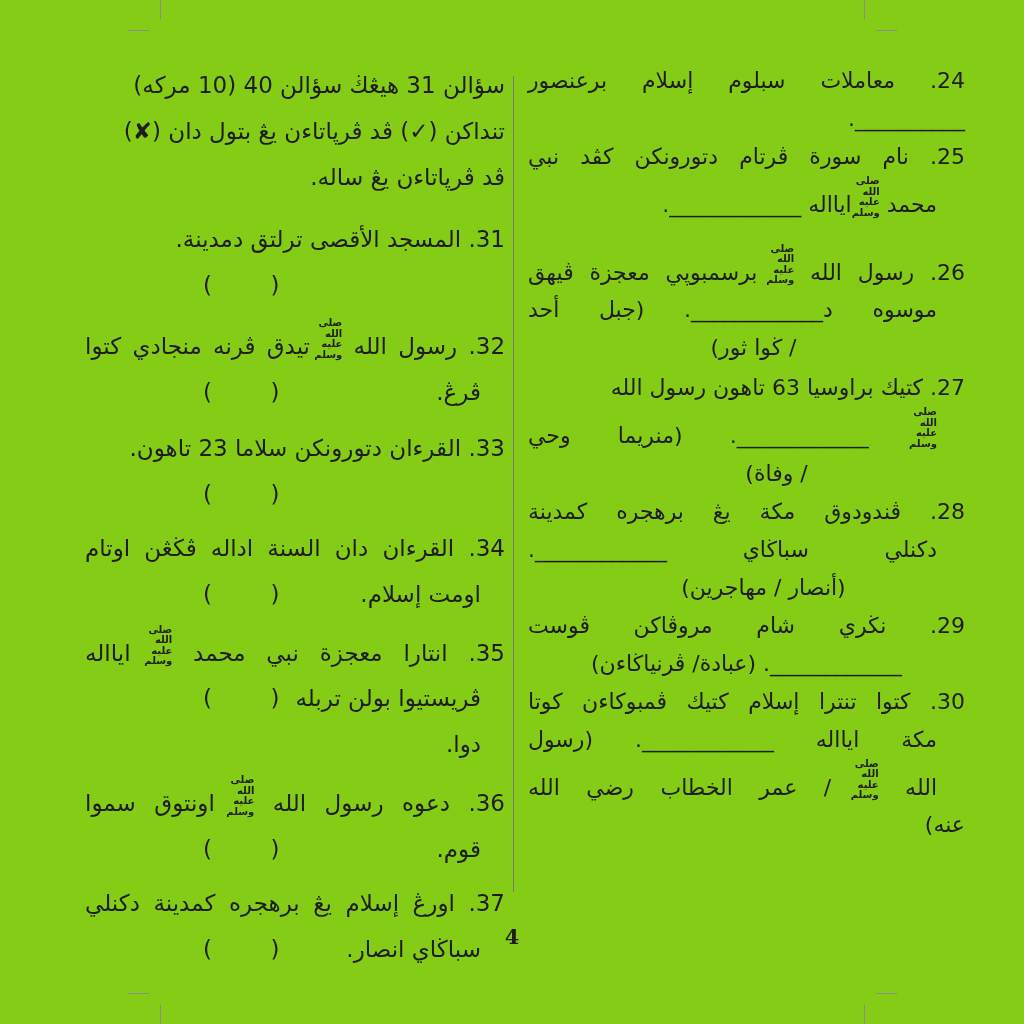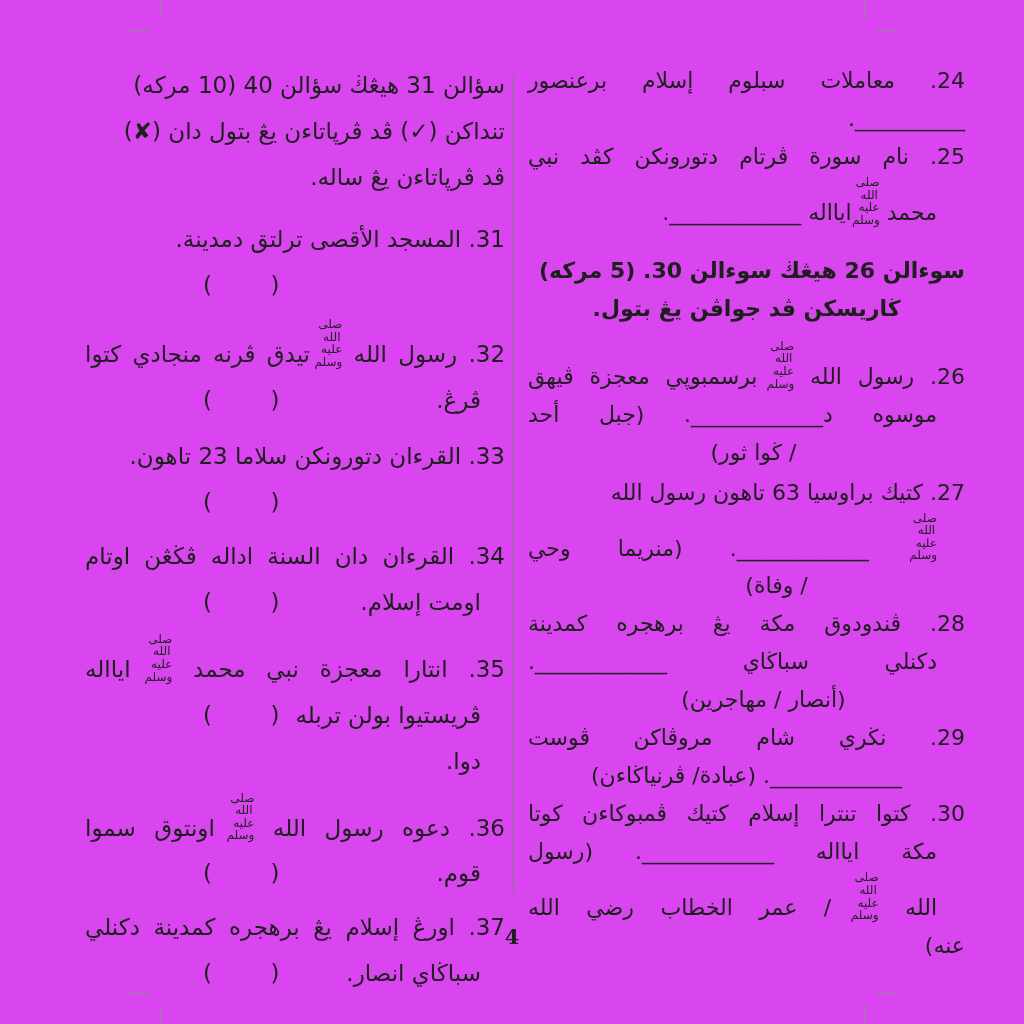--- a/index.html
+++ b/index.html
@@ -1,17 +1,17 @@
 <!DOCTYPE html>
 <html lang="ms"><head>
 <meta charset="utf-8">
 <style>
   html,body { margin:0; padding:0; background:#ffffff; }
   .page {
-    position:relative; width:1024px; height:1024px; background:#d946ef;
+    position:relative; width:1024px; height:1024px; background:#84cc16;
     font-family:"DejaVu Sans","Liberation Sans",sans-serif;
     color:#1e1e1e; overflow:hidden;
   }
   .mark { position:absolute; background:#8c8c8c; }
   .divider { position:absolute; left:513px; top:76px; width:1px; height:816px; background:#7a7a7a; }
 
   .col { position:absolute; direction:rtl; }
   .lcol { left:85px;  top:62px; width:420px; font-size:23px; line-height:46px; }
   .rcol { left:528px; top:62px; width:437px; font-size:22px; line-height:38px; }
 
@@ -34,22 +34,22 @@
   .mb8  { margin-bottom:8px; }
   .mb2  { margin-bottom:2px; }
 
   .rheader { font-weight:bold; }
   .rheader .hl2 { text-align:center; }
 
   .brkline { display:flex; justify-content:space-between; align-items:flex-start; padding-left:118px; }
   .bracket { white-space:pre; }
 
   .saw {
-    display:inline-block; width:21px; font-size:12px; line-height:1.05;
-    text-align:center; vertical-align:-4px; font-weight:normal; direction:rtl;
+    display:inline-block; width:21px; font-size:10px; line-height:1.05;
+    vertical-align:-4px; font-weight:bold; direction:rtl;
   }
   .pagenum {
     position:absolute; top:924px; left:0; width:100%; text-align:center;
     font-size:21px; font-weight:bold;
     font-family:"DejaVu Serif","Liberation Serif",serif;
   }
 </style>
 </head>
 <body>
 
@@ -152,24 +152,20 @@
 
     <div class="qblock mb20">
       <div class="line just">25. نام سورة ڤرتام دتورونكن كڤد نبي</div>
       <div class="line cont">
         <span>محمد</span>
         <span class="saw">صلى الله عليه وسلم</span>
         <span>ايااله ____________.</span>
       </div>
     </div>
 
-    <div class="qblock rheader mb12">
-      <div class="line">سوءالن 26 هيڠڬ سوءالن 30. ‏(5 مركه)</div>
-      <div class="line hl2">ڬاريسكن ڤد جواڤن يڠ بتول.</div>
-    </div>
 
     <div class="qblock mb2">
       <div class="line just">
         <span>26. رسول الله</span>
         <span class="saw">صلى الله عليه وسلم</span>
         <span>برسمبوڽي معجزة ڤيهق</span>
       </div>
       <div class="line cont just">موسوه د____________. ‏(جبل أحد</div>
       <div class="line al-left pl14">/ ڬوا ثور)</div>
     </div>

